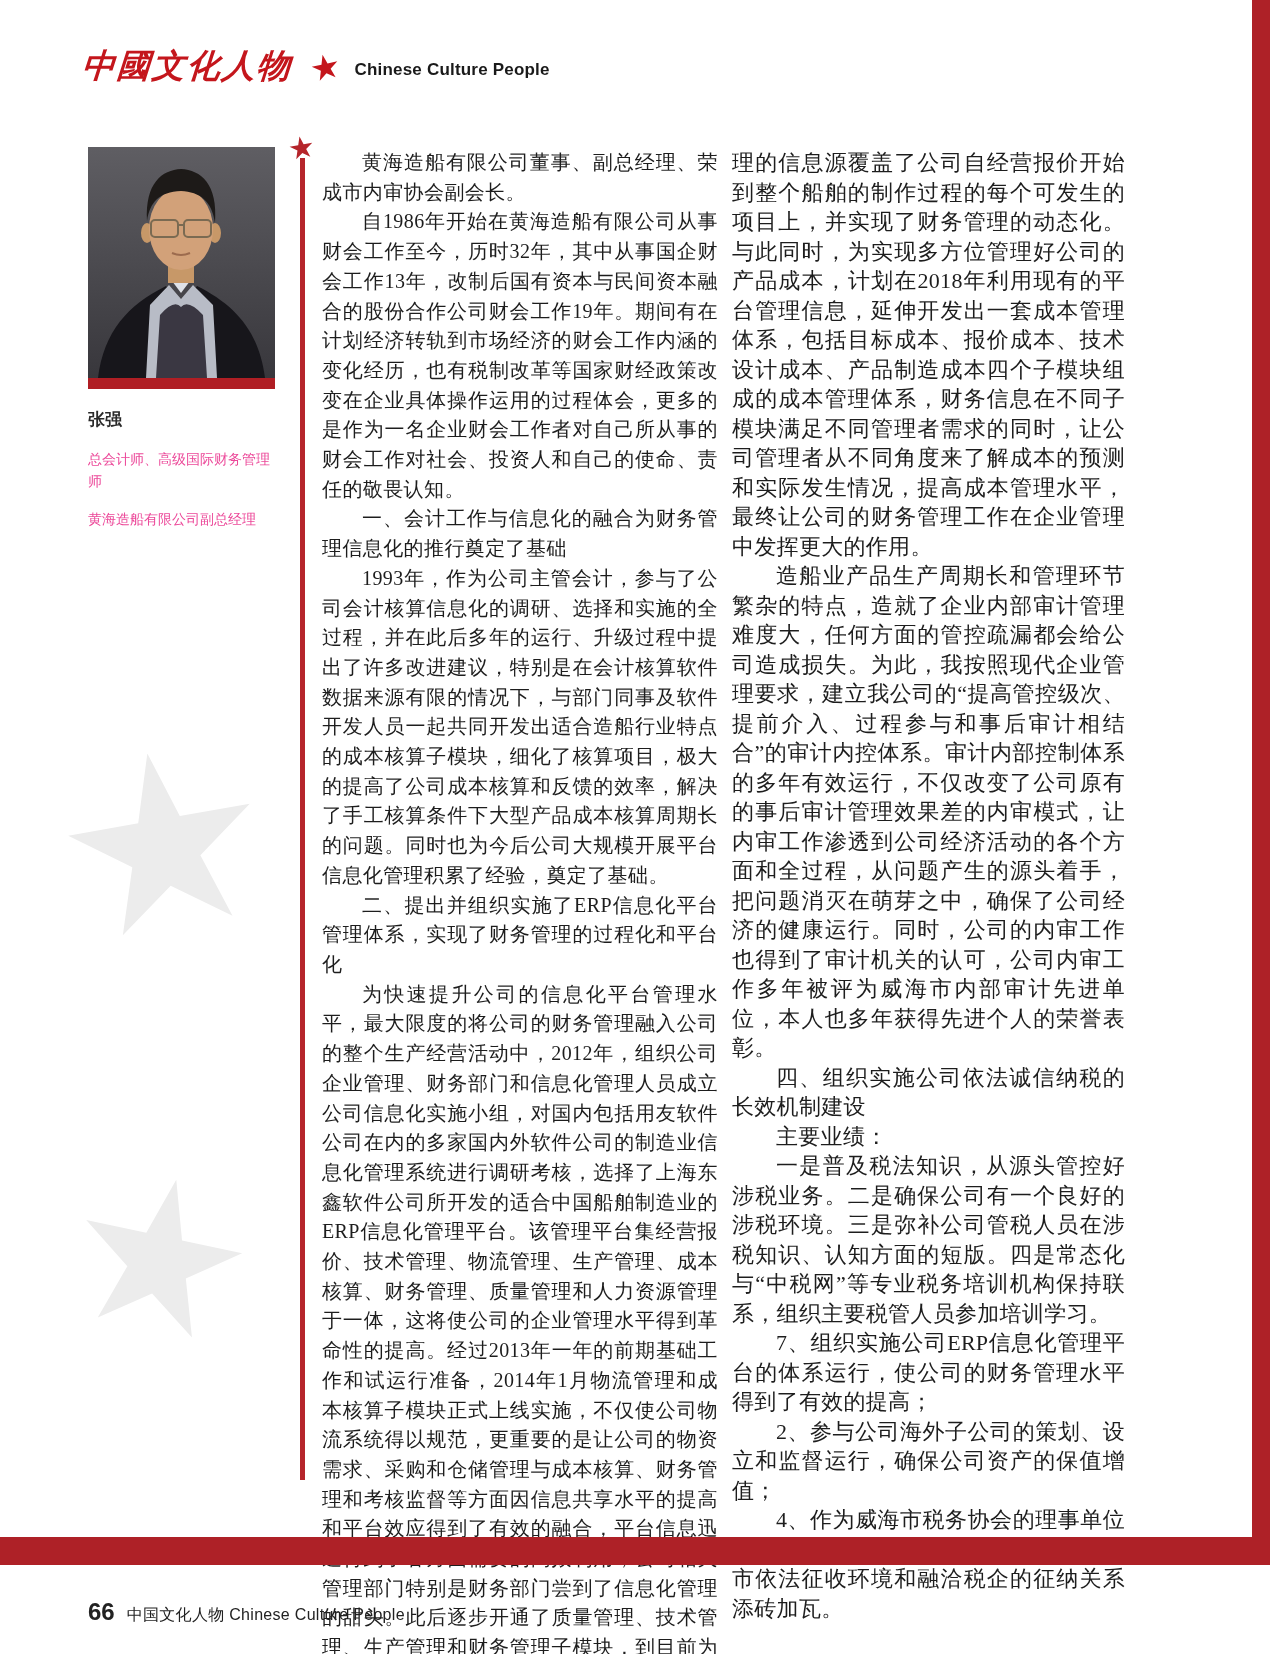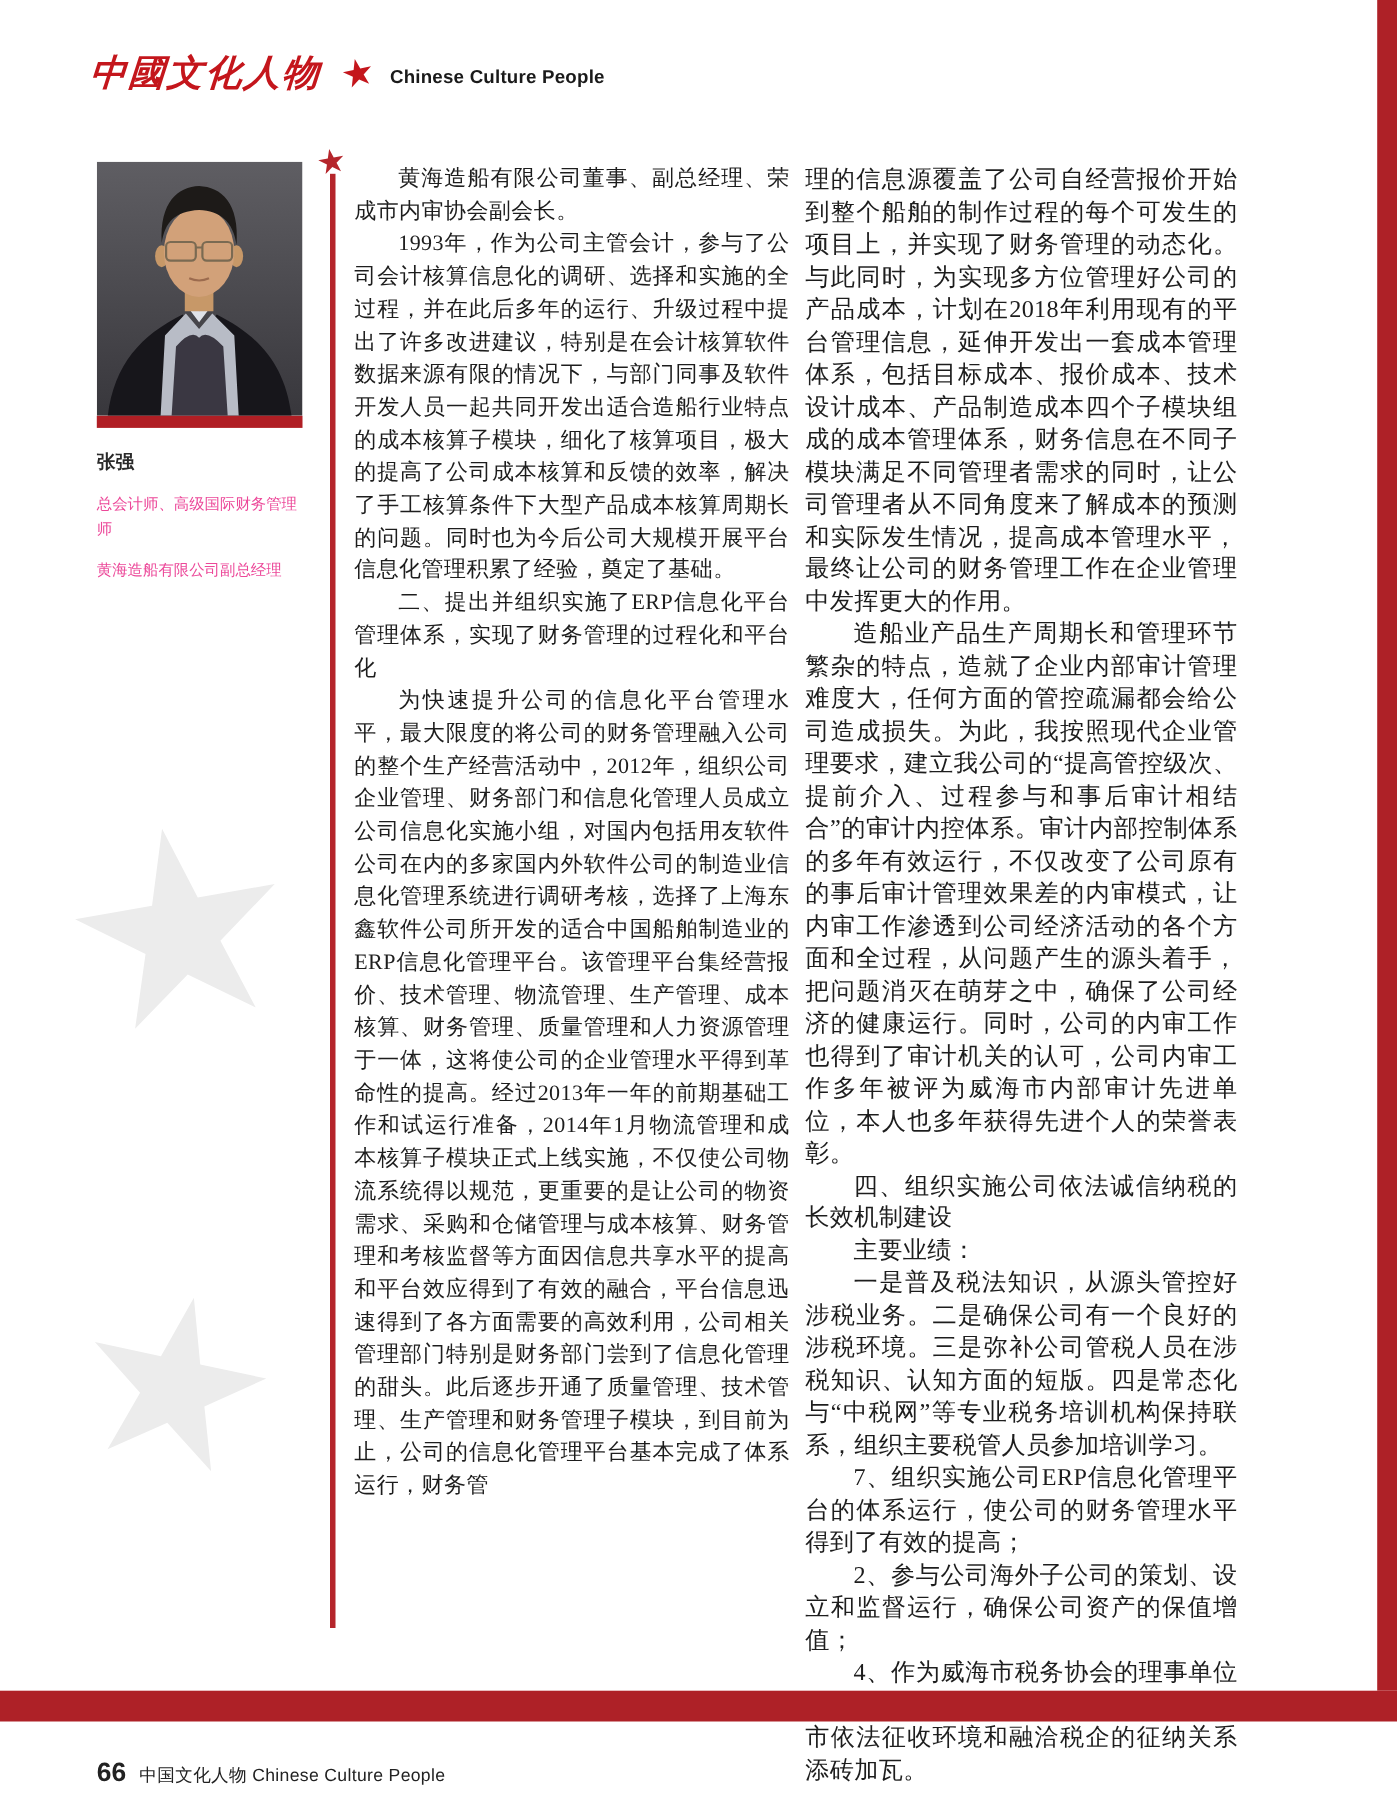--- a/index.html
+++ b/index.html
@@ -112,20 +112,22 @@
     <p class="name">张强</p>
     <p class="title">总会计师、高级国际财务管理师</p>
     <p class="title">黄海造船有限公司副总经理</p>
   </div>
 
   <div class="divider-star">★</div>
   <div class="divider-line"></div>
 
   <div class="col col1">
       <p class="para">黄海造船有限公司董事、副总经理、荣成市内审协会副会长。</p>
+      <p class="para">自1986年开始在黄海造船有限公司从事财会工作至今，历时32年，其中从事国企财会工作13年，改制后国有资本与民间资本融合的股份合作公司财会工作19年。期间有在计划经济转轨到市场经济的财会工作内涵的变化经历，也有税制改革等国家财经政策改变在企业具体操作运用的过程体会，更多的是作为一名企业财会工作者对自己所从事的财会工作对社会、投资人和自己的使命、责任的敬畏认知。</p>
+      <p class="para">一、会计工作与信息化的融合为财务管理信息化的推行奠定了基础</p>
       <p class="para">1993年，作为公司主管会计，参与了公司会计核算信息化的调研、选择和实施的全过程，并在此后多年的运行、升级过程中提出了许多改进建议，特别是在会计核算软件数据来源有限的情况下，与部门同事及软件开发人员一起共同开发出适合造船行业特点的成本核算子模块，细化了核算项目，极大的提高了公司成本核算和反馈的效率，解决了手工核算条件下大型产品成本核算周期长的问题。同时也为今后公司大规模开展平台信息化管理积累了经验，奠定了基础。</p>
       <p class="para">二、提出并组织实施了ERP信息化平台管理体系，实现了财务管理的过程化和平台化</p>
       <p class="para">为快速提升公司的信息化平台管理水平，最大限度的将公司的财务管理融入公司的整个生产经营活动中，2012年，组织公司企业管理、财务部门和信息化管理人员成立公司信息化实施小组，对国内包括用友软件公司在内的多家国内外软件公司的制造业信息化管理系统进行调研考核，选择了上海东鑫软件公司所开发的适合中国船舶制造业的ERP信息化管理平台。该管理平台集经营报价、技术管理、物流管理、生产管理、成本核算、财务管理、质量管理和人力资源管理于一体，这将使公司的企业管理水平得到革命性的提高。经过2013年一年的前期基础工作和试运行准备，2014年1月物流管理和成本核算子模块正式上线实施，不仅使公司物流系统得以规范，更重要的是让公司的物资需求、采购和仓储管理与成本核算、财务管理和考核监督等方面因信息共享水平的提高和平台效应得到了有效的融合，平台信息迅速得到了各方面需要的高效利用，公司相关管理部门特别是财务部门尝到了信息化管理的甜头。此后逐步开通了质量管理、技术管理、生产管理和财务管理子模块，到目前为止，公司的信息化管理平台基本完成了体系运行，财务管</p>
     </div>
   <div class="col col2">
       <p class="para no-indent">理的信息源覆盖了公司自经营报价开始到整个船舶的制作过程的每个可发生的项目上，并实现了财务管理的动态化。与此同时，为实现多方位管理好公司的产品成本，计划在2018年利用现有的平台管理信息，延伸开发出一套成本管理体系，包括目标成本、报价成本、技术设计成本、产品制造成本四个子模块组成的成本管理体系，财务信息在不同子模块满足不同管理者需求的同时，让公司管理者从不同角度来了解成本的预测和实际发生情况，提高成本管理水平，最终让公司的财务管理工作在企业管理中发挥更大的作用。</p>
       <p class="para">造船业产品生产周期长和管理环节繁杂的特点，造就了企业内部审计管理难度大，任何方面的管控疏漏都会给公司造成损失。为此，我按照现代企业管理要求，建立我公司的“提高管控级次、提前介入、过程参与和事后审计相结合”的审计内控体系。审计内部控制体系的多年有效运行，不仅改变了公司原有的事后审计管理效果差的内审模式，让内审工作渗透到公司经济活动的各个方面和全过程，从问题产生的源头着手，把问题消灭在萌芽之中，确保了公司经济的健康运行。同时，公司的内审工作也得到了审计机关的认可，公司内审工作多年被评为威海市内部审计先进单位，本人也多年获得先进个人的荣誉表彰。</p>
       <p class="para">四、组织实施公司依法诚信纳税的长效机制建设</p>
       <p class="para">主要业绩：</p>
       <p class="para">一是普及税法知识，从源头管控好涉税业务。二是确保公司有一个良好的涉税环境。三是弥补公司管税人员在涉税知识、认知方面的短版。四是常态化与“中税网”等专业税务培训机构保持联系，组织主要税管人员参加培训学习。</p>

